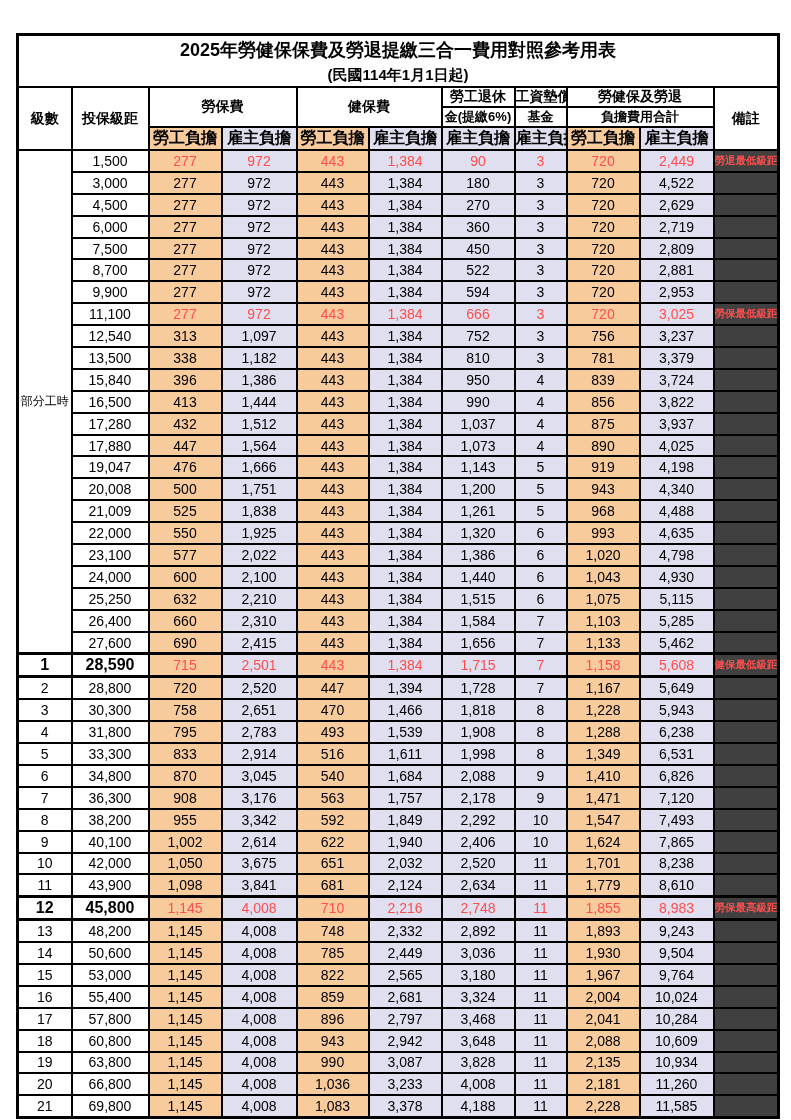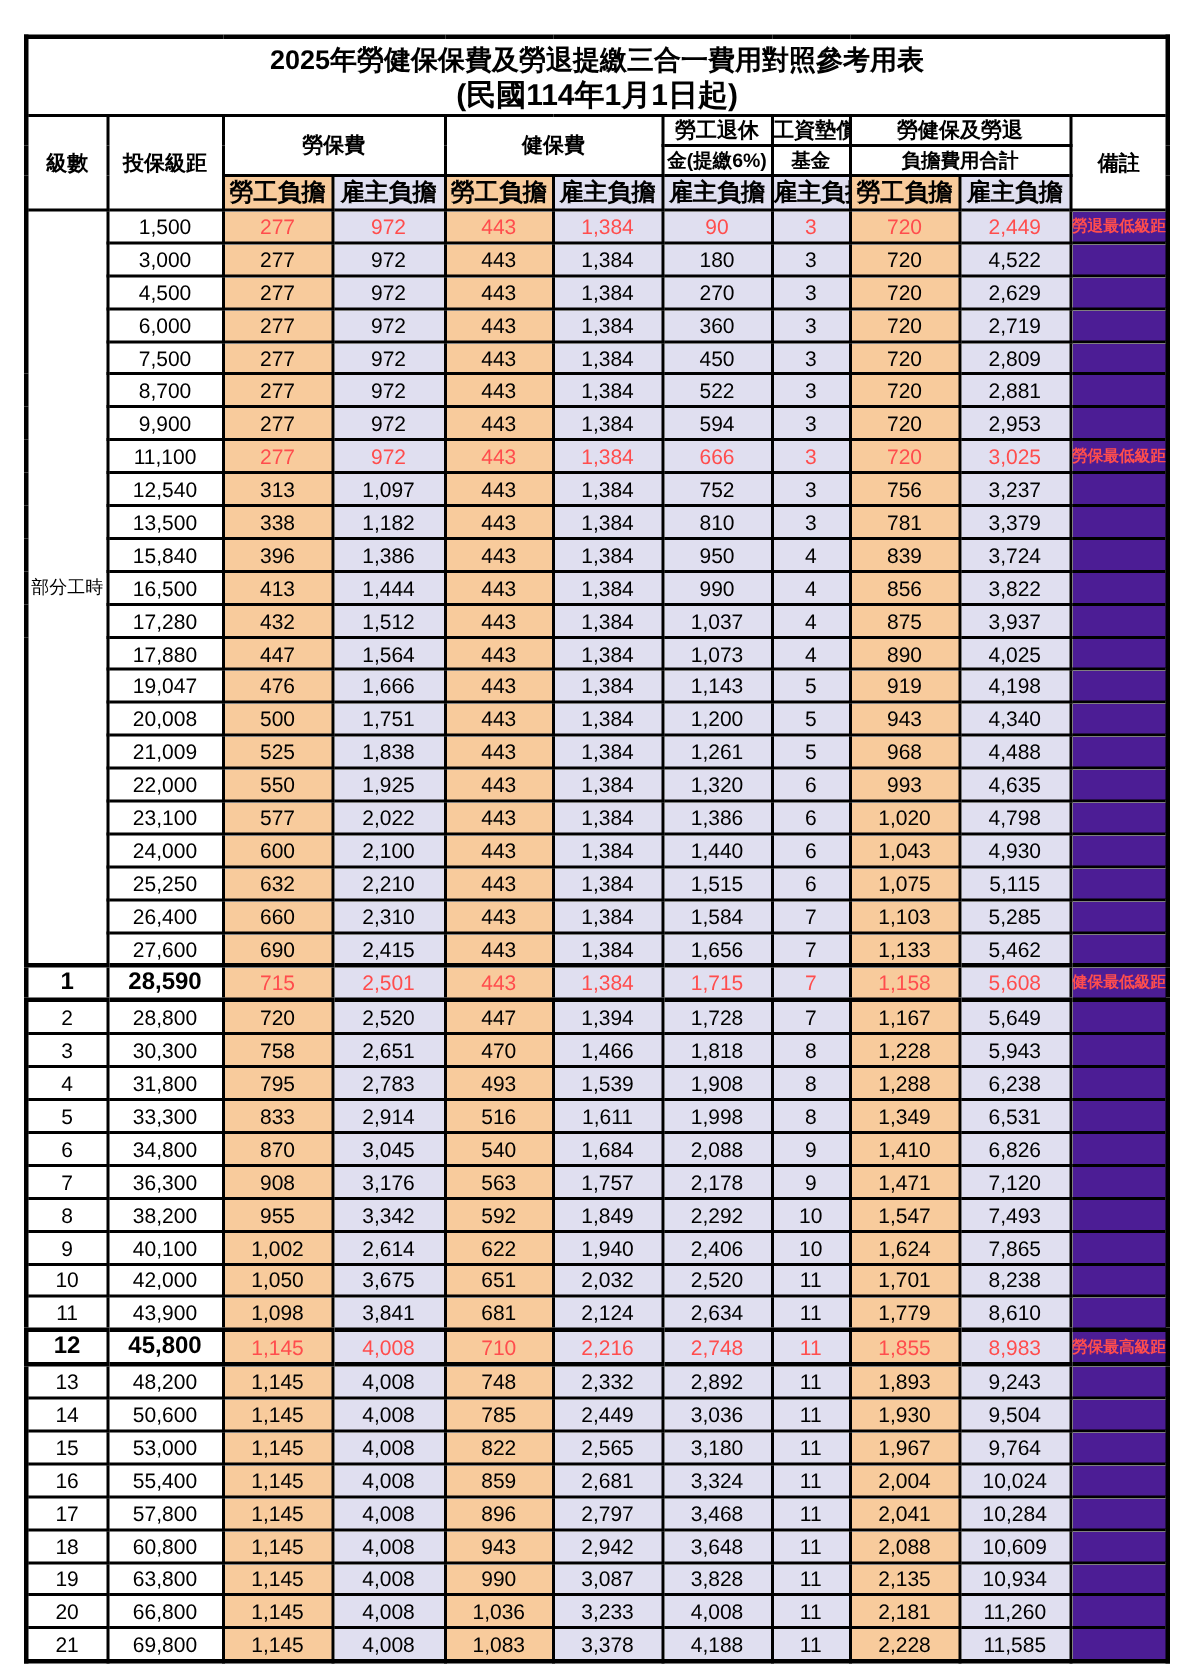--- a/index.html
+++ b/index.html
@@ -1,46 +1,46 @@
 <!DOCTYPE html>
 <html><head>
 <meta charset="utf-8">
 <style>
   html,body{margin:0;padding:0;background:#ffffff;}
   body{font-family:"Liberation Sans","DejaVu Sans",sans-serif;color:#000;}
-  .page{width:791px;height:1120px;box-sizing:border-box;padding:23px 14px 10px 16px;background:#fff;}
+  .page{width:791px;height:1120px;box-sizing:border-box;padding:33px 14px 10px 16px;background:#fff;}
   table{border-collapse:collapse;table-layout:fixed;width:761px;border:3px solid #000;}
   th,td{border:2px solid #000;padding:0;text-align:center;vertical-align:middle;overflow:hidden;white-space:nowrap;}
   
   col.c-level{width:54px}
   col.c-bracket{width:77px}
   col.c-le{width:73px}
   col.c-lr{width:75px}
   col.c-he{width:72px}
   col.c-hr{width:73px}
   col.c-pr{width:73px}
   col.c-fr{width:52px}
   col.c-te{width:73px}
   col.c-tr{width:74px}
   col.c-note{width:65px}
   
   .title-cell{height:50px;background:#fff;border-bottom:2px solid #000;}
   .title-line1{font-size:18px;font-weight:bold;line-height:27px;}
-  .title-line2{font-size:20px;font-weight:bold;line-height:21px;}
+  .title-line2{font-size:15px;font-weight:bold;line-height:21px;}
   
   thead th{font-weight:bold;background:#fff;}
   .h1{height:17px;font-size:14px;}
   .h2{height:17px;font-size:13px;}
   .h3{height:17px;font-size:16px;}
   .bg-emp{background:#F8CB9C;}
   .bg-er{background:#E0DFF0;}
   
   tbody td{height:19.9px;font-size:14px;}
   tbody td.level,tbody td.bracket{background:#fff;}
-  tbody td.note{background:#4c1d95;font-size:10.5px;color:#FF4D4D;font-weight:bold;}
+  tbody td.note{background:#404040;font-size:10.5px;color:#FF4D4D;font-weight:bold;}
   tr.hl td{color:#FF4D4D;}
   tr.hl td.level,tr.hl td.bracket{color:#000;}
   tr.strong-row td{border-top:3px solid #000;border-bottom:3px solid #000;}
   tr.strong-row td.level,tr.strong-row td.bracket{font-weight:bold;font-size:16px;}
   td.part-time{font-size:12px;background:#fff;}
 </style>
 </head>
 <body>
 
 <div class="page">

